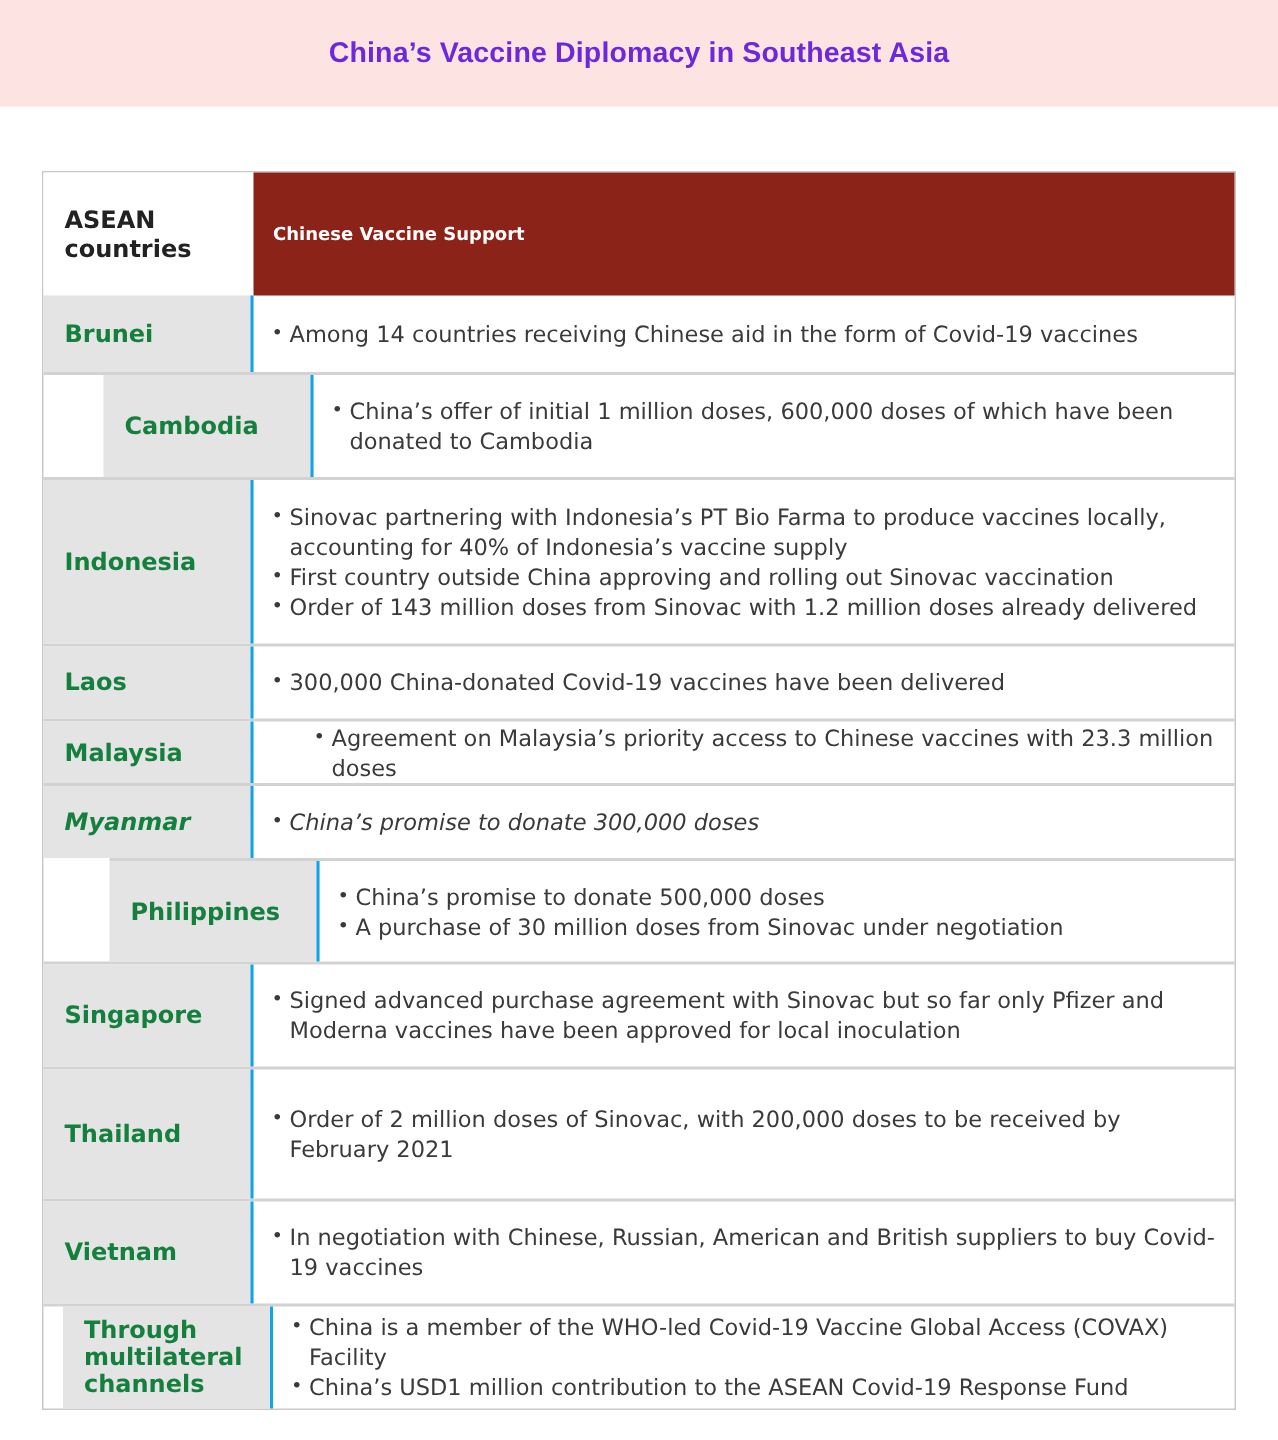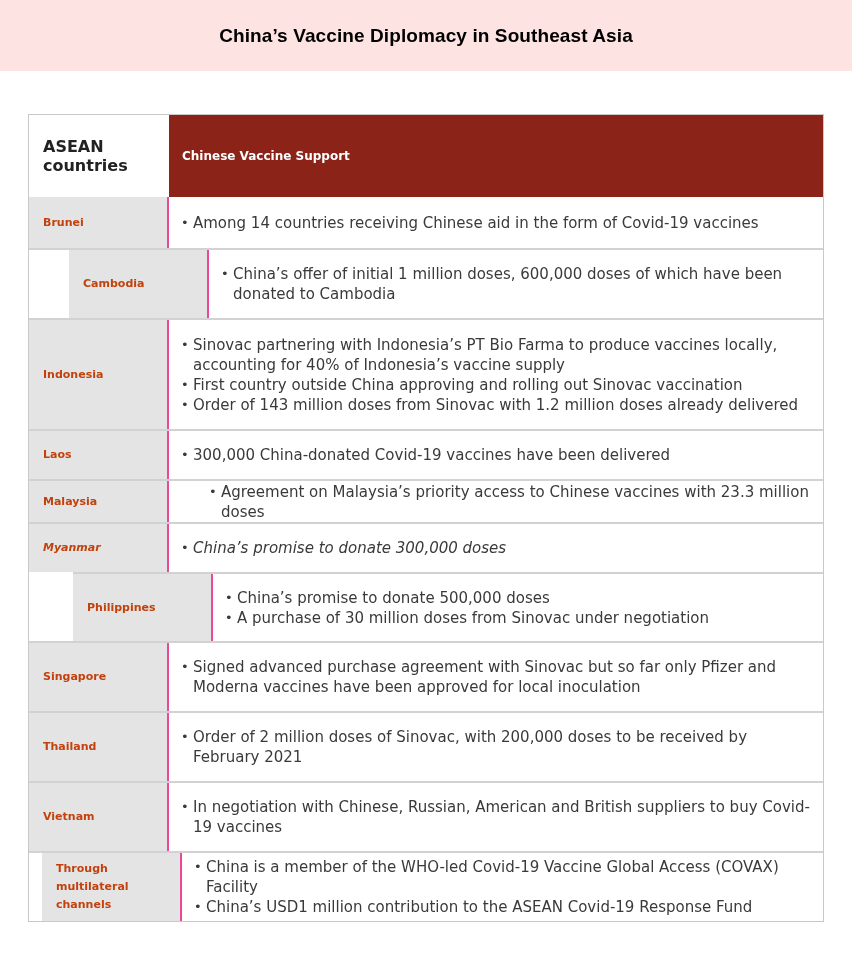--- a/index.html
+++ b/index.html
@@ -5,34 +5,34 @@
   html, body { margin: 0; padding: 0; }
   body {
     width: 852px; height: 960px; background: #ffffff; position: relative; overflow: hidden;
     font-family: "DejaVu Sans", sans-serif; color: #333333;
   }
   .banner {
     position: absolute; left: 0; top: 0; width: 852px; height: 71px;
     background: #fde3e1; display: flex; align-items: center; justify-content: center;
   }
   .banner h1 {
-    margin: 11px; font-size: 19px; font-weight: bold; color: #000000;
+    margin: 11px; font-size: 19px; font-weight: bold; color: #6d28d9;
     font-family: "Liberation Sans", sans-serif; letter-spacing: 0.1px;
   }
   .tbl {
     position: absolute; left: 28px; top: 114px; width: 796px;
     border: 1px solid #c9c9c9; box-sizing: border-box;
   }
   .row { display: flex; border-top: 2px solid #d2d2d2; box-sizing: border-box; }
   .row:first-child { border-top: none; }
   .c1 {
     width: 140px; flex: 0 0 140px; background: #e4e4e4; box-sizing: border-box;
     padding-left: 14px; display: flex; align-items: center;
-    font-size: 11px; font-weight: bold; color: #c2410c; line-height: 18px;
-    border-right: 2px solid #ec4899;
+    font-size: 16px; font-weight: bold; color: #15803d; line-height: 18px;
+    border-right: 2px solid #0ea5e9;
   }
   .c2 {
     flex: 1; box-sizing: border-box; padding-left: 12px; padding-right: 8px;
     display: flex; flex-direction: column; justify-content: center;
     font-size: 15px; color: #3a3a3a; line-height: 20px;
   }
   .hdr .c1 { background: #ffffff; font-size: 16px; color: #222; line-height: 19px; border-right: none; }
   .hdr .c2 { background: #8b2318; color: #ffffff; font-weight: bold; font-size: 12px; padding-left: 13px; }
   .bullet { display: flex; }
   .bullet .dot { flex: 0 0 12px; width: 12px; font-size: 13px; }
@@ -146,21 +146,21 @@
         <div class="c1">
           <span>Singapore</span>
         </div>
         <div class="c2">
           <div class="bullet">
             <span class="dot">•</span>
             <span class="txt">Signed advanced purchase agreement with Sinovac but so far only Pfizer and Moderna vaccines have been approved for local inoculation</span>
           </div>
         </div>
       </div>
-      <div class="row" style="height: 70px;">
+      <div class="row" style="height: 88px;">
         <div class="c1">
           <span>Thailand</span>
         </div>
         <div class="c2">
           <div class="bullet">
             <span class="dot">•</span>
             <span class="txt">Order of 2 million doses of Sinovac, with 200,000 doses to be received by February 2021</span>
           </div>
         </div>
       </div>

